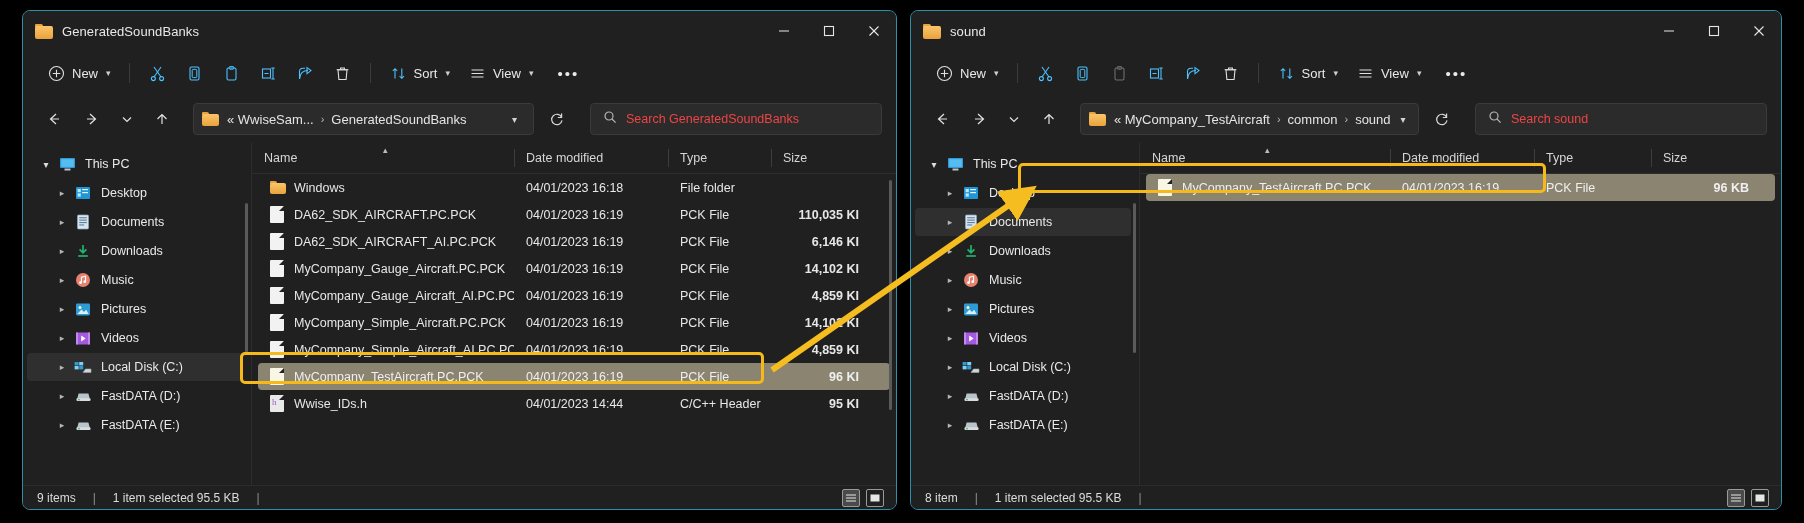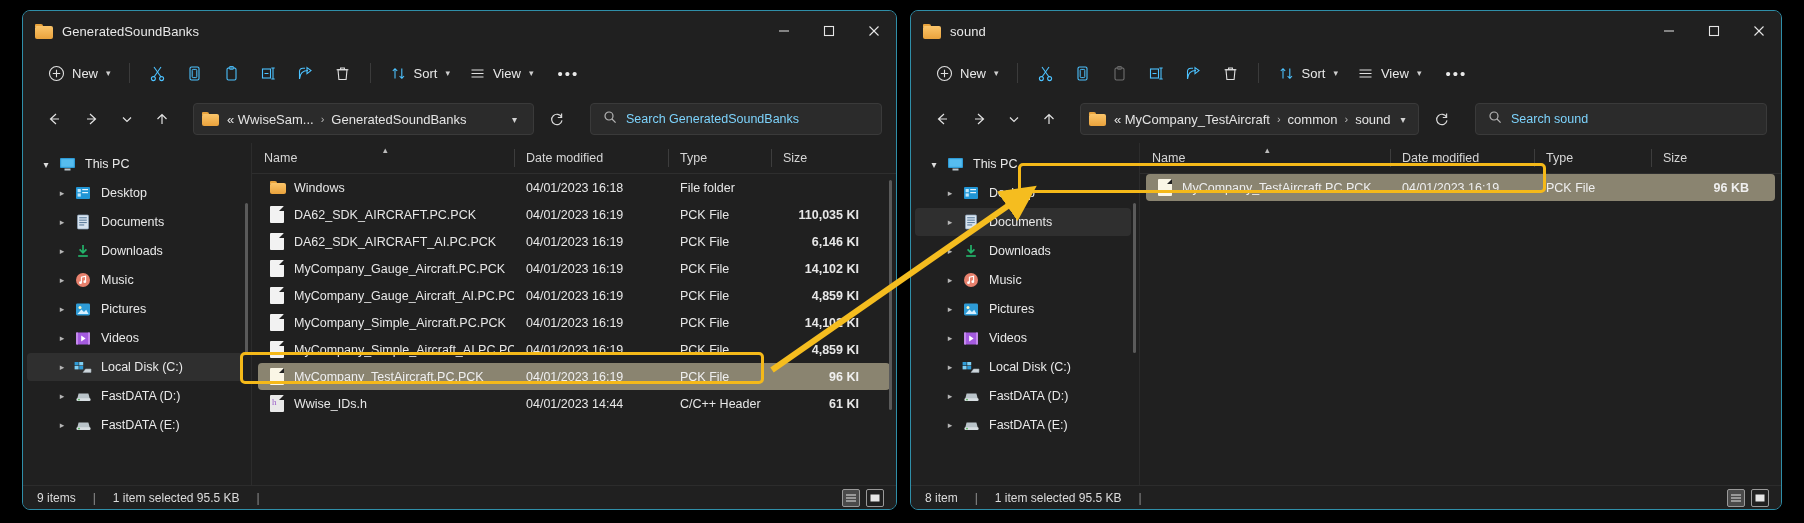--- a/index.html
+++ b/index.html
@@ -88,21 +88,21 @@
   .crumb { color:#e4e4e4; font-size:13px; white-space:nowrap; }
   .crumb-sep { color:#b9b9b9; font-size:11px; padding:0 7px; }
   .addr-spacer { flex:1 1 auto; min-width: 6px;}
   .addr-chev { color:#d2d2d2; font-size:10px; padding:0 10px 0 4px; }
   .searchbox {
     width: 292px; height:32px; margin-left:10px; flex:0 0 auto;
     background:#2b2b2b; border:1px solid #3a3a3a; border-radius:4px;
     display:flex; align-items:center; padding-left:12px; gap:9px;
   }
   .searchbox .sicon { color:#b5b5b5; }
-  .search-ph { color:#7dd3fc; font-size:12.5px; white-space:nowrap;}
+  .search-ph { color:#ef4444; font-size:12.5px; white-space:nowrap;}
 
   
   .body { flex:1 1 auto; display:flex; min-height:0; background:#202020; }
 
   
   .sidebar {
     width: 228px; flex:0 0 228px; padding-top:6px;
     overflow:hidden; position:relative; background:#202020;
   }
   .nav-item {
@@ -554,21 +554,21 @@
             <span class="cell" style="width:103px">PCK File</span>
             <span class="cell num" style="width:100px">96 KI</span>
           </div>
           <div class="row">
             <span class="cell" style="width:256px">
                 <span class="fileicon ico-h"></span>
                 <span>Wwise_IDs.h</span>
               </span>
             <span class="cell" style="width:154px">04/01/2023 14:44</span>
             <span class="cell" style="width:103px">C/C++ Header</span>
-            <span class="cell num" style="width:100px">61 KI</span>
+            <span class="cell num" style="width:100px">95 KI</span>
           </div>
           <div class="list-scroll"></div>
         </div>
       </div>
     </div>
 
     <div class="statusbar">
       <span class="st-seg">9 items</span>
       <span class="st-div">|</span>
       <span class="st-seg">1 item selected  95.5 KB</span>

